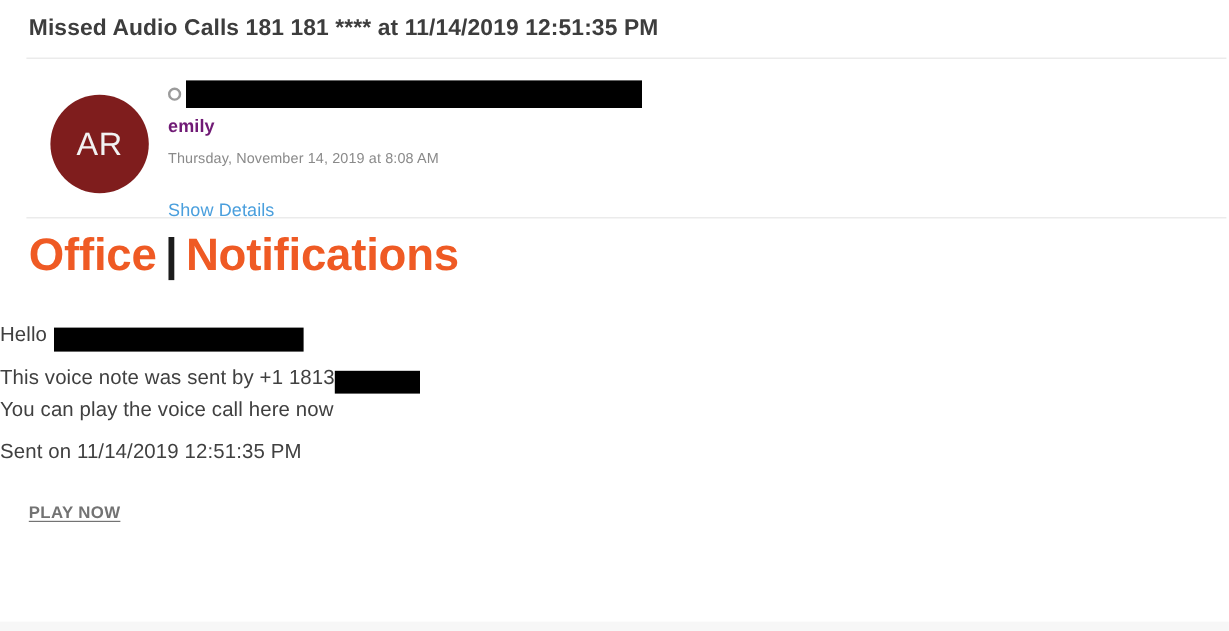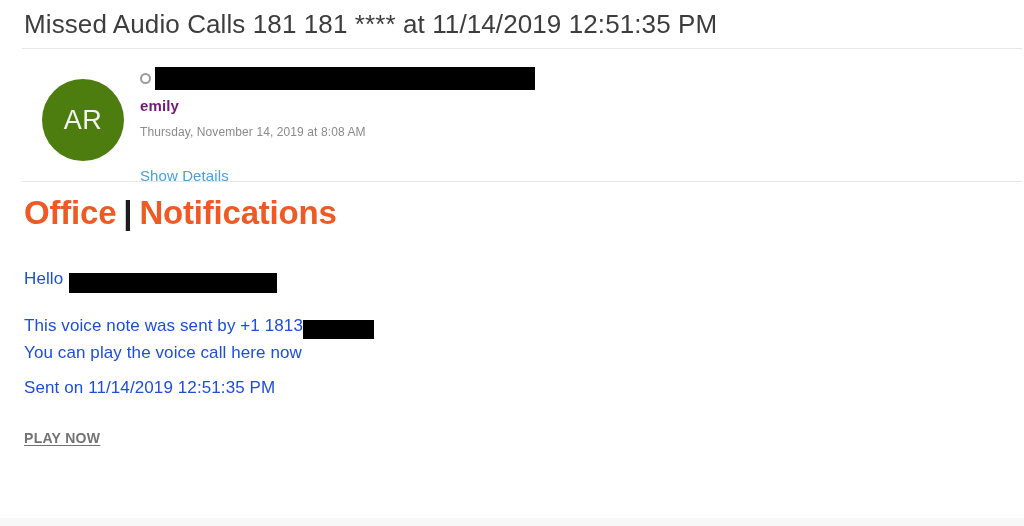--- a/index.html
+++ b/index.html
@@ -30,24 +30,24 @@
     left: 0;
     top: 0;
     width: 1024px;
     height: 48px;
     display: flex;
     align-items: center;
     box-sizing: border-box;
     padding-left: 24px;
   }
   .subject-text {
-    font-size: 26px;
+    font-size: 19px;
     line-height: 26px;
     color: #3d3d3d;
-    font-weight: 400;
+    font-weight: 700;
     letter-spacing: 0.1px;
     white-space: nowrap;
   }
 
   .divider {
     position: absolute;
     left: 22px;
     width: 1000px;
     height: 1px;
     background: #e6e6e6;
@@ -63,21 +63,21 @@
     width: 1024px;
     height: 118px;
   }
   .avatar {
     position: absolute;
     left: 42px;
     top: 17px;
     width: 82px;
     height: 82px;
     border-radius: 50%;
-    background: #4d7c0f;
+    background: #7f1d1d;
     display: flex;
     align-items: center;
     justify-content: center;
   }
   .avatar-initials {
     color: #f2f2f2;
     font-size: 27px;
     font-weight: 400;
     letter-spacing: 0.5px;
     line-height: 1;
@@ -144,43 +144,42 @@
   .body-area {
     position: absolute;
     left: 0;
     top: 192px;
     width: 1024px;
   }
 
   .brand-heading {
     padding-left: 24px;
     margin: 0;
-    font-size: 33px;
+    font-size: 38px;
     font-weight: bold;
     line-height: 42px;
     letter-spacing: -0.2px;
     white-space: nowrap;
   }
   .brand-word { color: #ef5a24; }
   .brand-pipe {
     color: #1c1c1c;
     font-weight: bold;
     padding: 0 7px;
   }
 
   .para {
-    padding-left: 24px;
     font-size: 17px;
     line-height: 24px;
-    color: #1d4ed8;
+    color: #404040;
     letter-spacing: 0.1px;
     white-space: nowrap;
   }
   .para-greeting { margin-top: 33px; }
-  .para-voice    { margin-top: 23px; }
+  .para-voice    { margin-top: 12px; }
   .para-play     { margin-top: 3px; }
   .para-sent     { margin-top: 11px; }
 
   .redact-name {
     width: 208px;
     height: 20px;
     margin-left: 6px;
     position: relative;
     top: 3px;
   }

